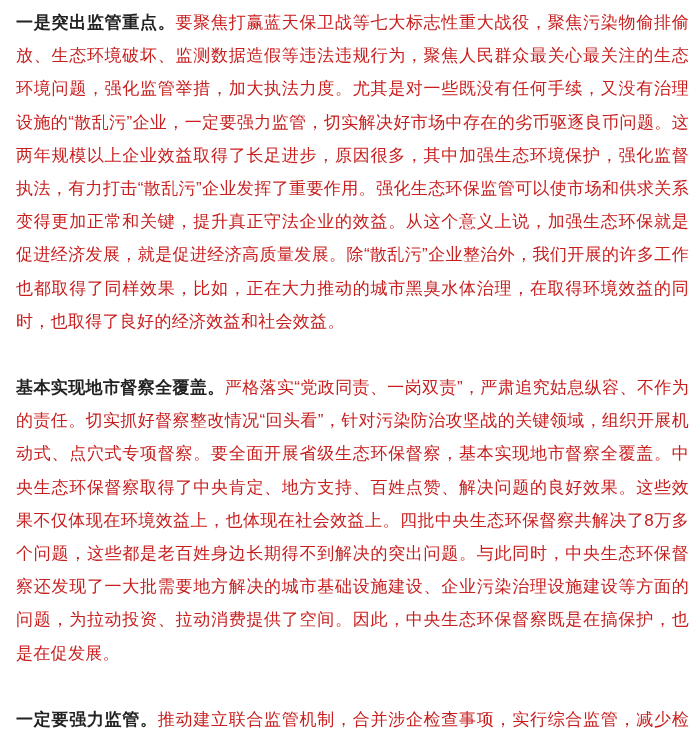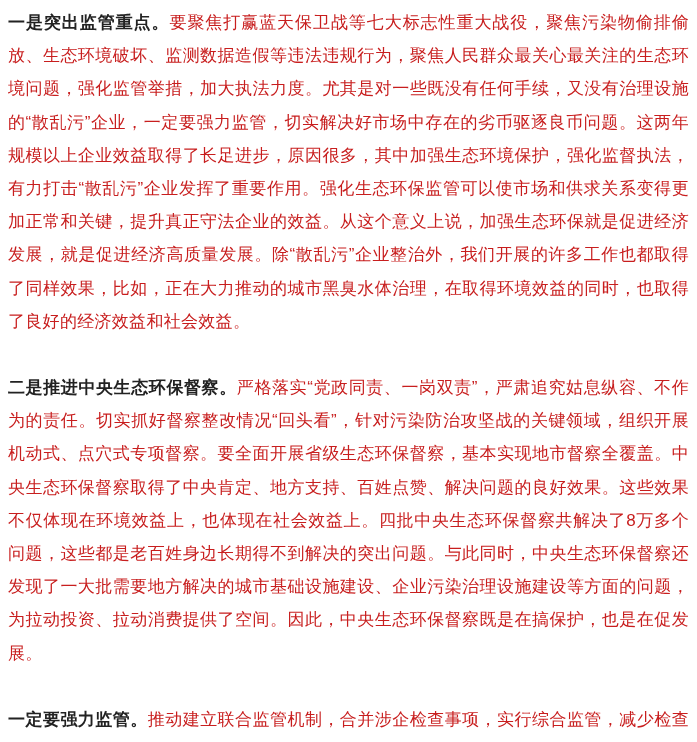--- a/index.html
+++ b/index.html
@@ -18,40 +18,40 @@
     padding: 6px 8px 0 8px;
     font-family: "Liberation Sans", sans-serif;
     font-size: 17px;
     line-height: 33.2px;
     text-align: justify;
     letter-spacing: 0.3px;
     color: var(--body-color, #c81e1e);
     word-break: break-all;
   }
   .para {
-    margin: 0 0 33px 0;
+    margin: 0 0 33px 8px;
   }
   .para:last-child {
     margin-bottom: 0;
   }
   .lead {
     font-weight: 700;
     color: var(--lead-color, #222222);
   }
 </style>
 </head>
 <body style="background: rgb(255, 255, 255); --body-color: #c81e1e; --lead-color: #222222;">
 
 <div class="article">
 
   <p class="para">
     <span class="lead">一是突出监管重点。</span><span>要聚焦打赢蓝天保卫战等七大标志性重大战役，聚焦污染物偷排偷放、生态环境破坏、监测数据造假等违法违规行为，聚焦人民群众最关心最关注的生态环境问题，强化监管举措，加大执法力度。尤其是对一些既没有任何手续，又没有治理设施的“散乱污”企业，一定要强力监管，切实解决好市场中存在的劣币驱逐良币问题。这两年规模以上企业效益取得了长足进步，原因很多，其中加强生态环境保护，强化监督执法，有力打击“散乱污”企业发挥了重要作用。强化生态环保监管可以使市场和供求关系变得更加正常和关键，提升真正守法企业的效益。从这个意义上说，加强生态环保就是促进经济发展，就是促进经济高质量发展。除“散乱污”企业整治外，我们开展的许多工作也都取得了同样效果，比如，正在大力推动的城市黑臭水体治理，在取得环境效益的同时，也取得了良好的经济效益和社会效益。</span>
   </p>
 
   <p class="para">
-    <span class="lead">二是推进中央生态环保督察。</span><span>严格落实“党政同责、一岗双责”，严肃追究姑息纵容、不作为的责任。切实抓好督察整改情况“回头看”，针对污染防治攻坚战的关键领域，组织开展机动式、点穴式专项督察。要全面开展省级生态环保督察，基本实现地市督察全覆盖。中央生态环保督察取得了中央肯定、地方支持、百姓点赞、解决问题的良好效果。这些效果不仅体现在环境效益上，也体现在社会效益上。四批中央生态环保督察共解决了8万多个问题，这些都是老百姓身边长期得不到解决的突出问题。与此同时，中央生态环保督察还发现了一大批需要地方解决的城市基础设施建设、企业污染治理设施建设等方面的问题，为拉动投资、拉动消费提供了空间。因此，中央生态环保督察既是在搞保护，也是在促发展。</span>
+    <span class="lead">基本实现地市督察全覆盖。</span><span>严格落实“党政同责、一岗双责”，严肃追究姑息纵容、不作为的责任。切实抓好督察整改情况“回头看”，针对污染防治攻坚战的关键领域，组织开展机动式、点穴式专项督察。要全面开展省级生态环保督察，基本实现地市督察全覆盖。中央生态环保督察取得了中央肯定、地方支持、百姓点赞、解决问题的良好效果。这些效果不仅体现在环境效益上，也体现在社会效益上。四批中央生态环保督察共解决了8万多个问题，这些都是老百姓身边长期得不到解决的突出问题。与此同时，中央生态环保督察还发现了一大批需要地方解决的城市基础设施建设、企业污染治理设施建设等方面的问题，为拉动投资、拉动消费提供了空间。因此，中央生态环保督察既是在搞保护，也是在促发展。</span>
   </p>
 
   <p class="para">
     <span class="lead">一定要强力监管。</span><span>推动建立联合监管机制，合并涉企检查事项，实行综合监管，减少检查频次，避免重复检查，提高监管效率。加快建设完善污染源实时自动监控体系，依托在线监控、卫星遥感、无人机等科技手段，充分运用大数据、云计算、物联网等先进技术，织密织牢捍卫绿水青山</span>
   </p>
 
 </div>
 
 </body></html>

